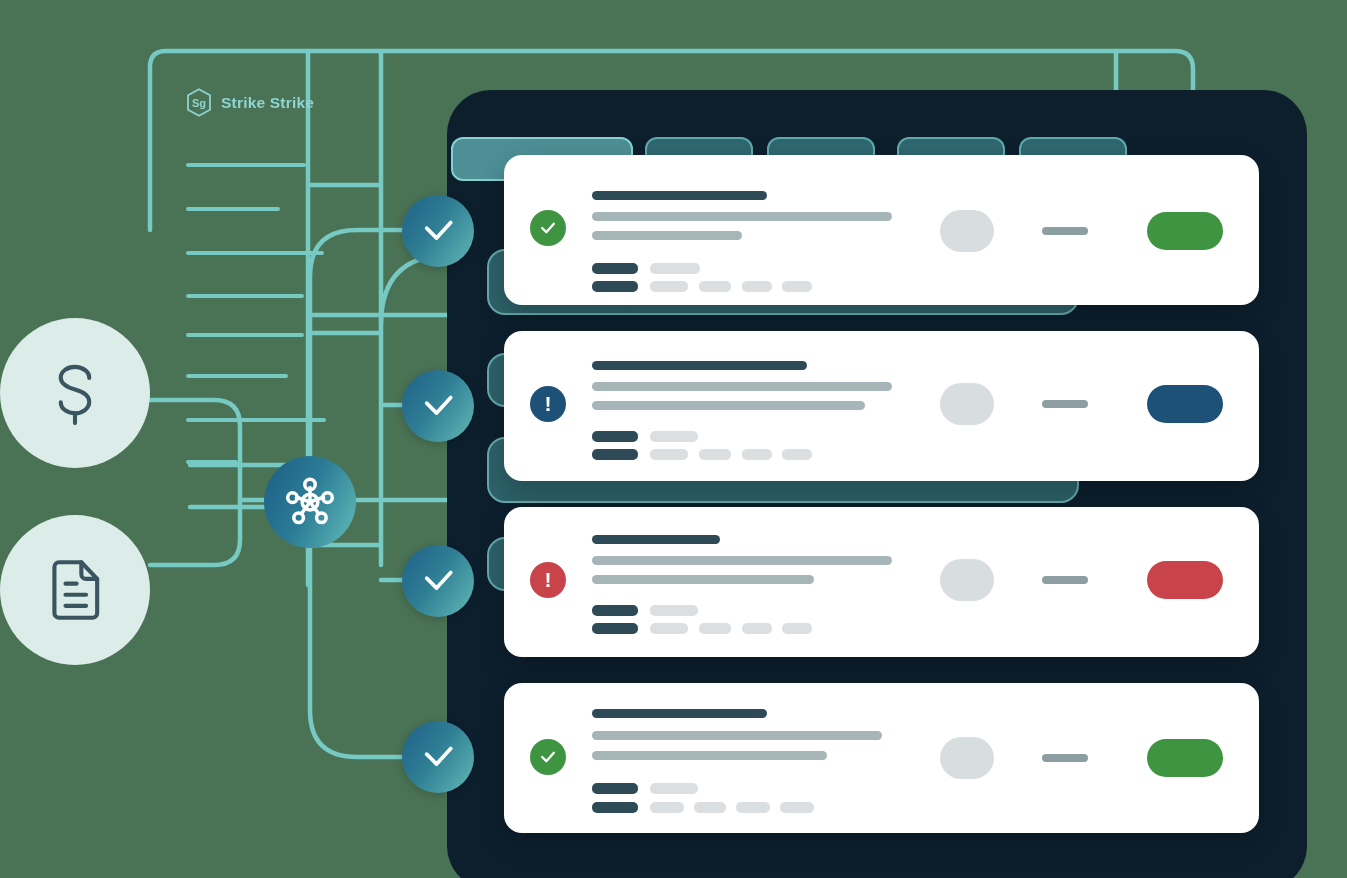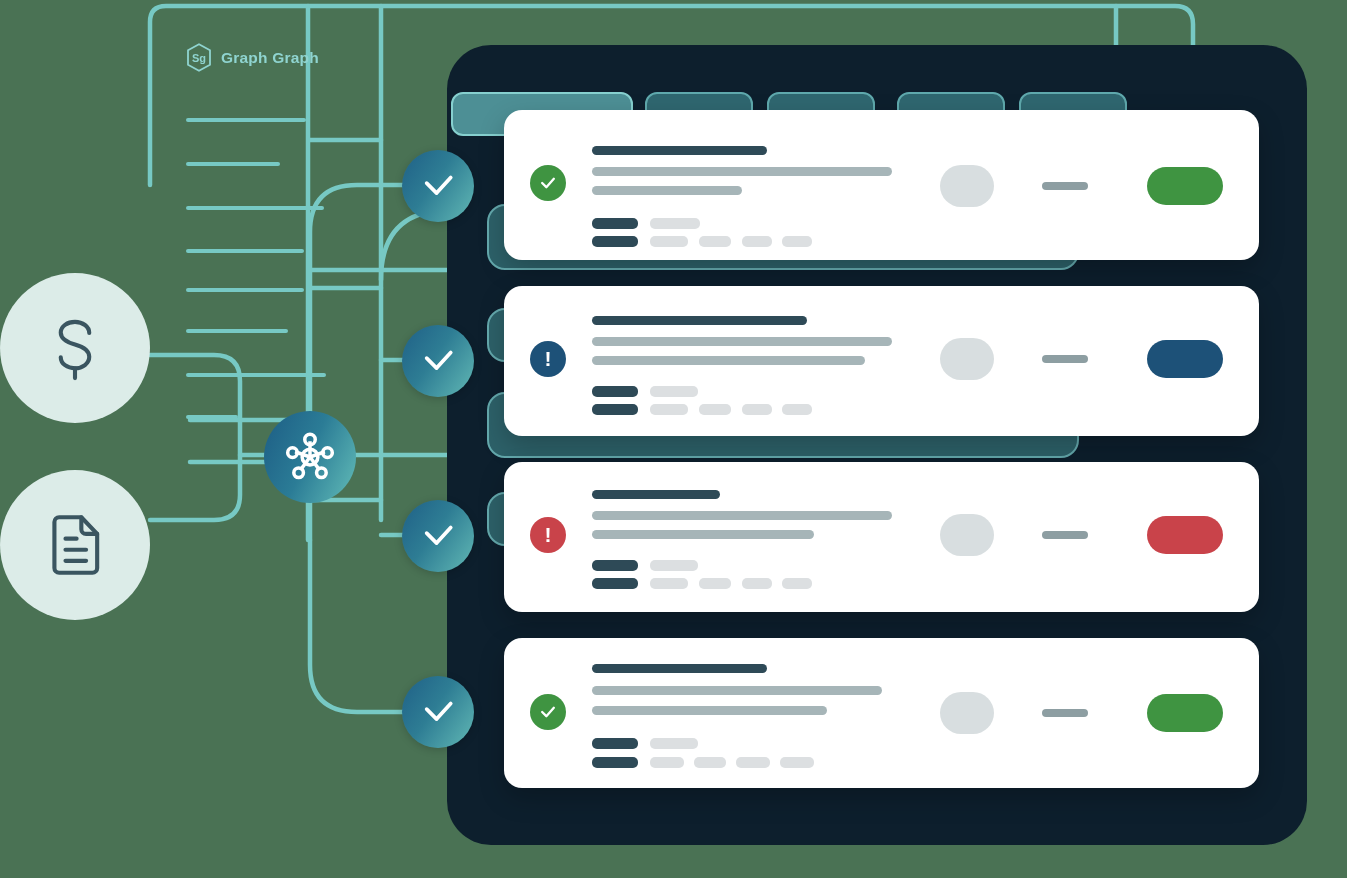--- a/index.html
+++ b/index.html
@@ -3,21 +3,21 @@
 <meta charset="utf-8">
 <style>
   * { box-sizing: border-box; margin: 0; padding: 0; }
   html, body {
     width: 1347px; height: 878px;
     overflow: hidden;
     font-family: "Liberation Sans", sans-serif;
   }
   body { background: #4a7254; position: relative; }
 
-  #stage { position: absolute; inset: 0; }
+  #stage { position: absolute; inset: 0; margin-top: 45px; }
 
   
   svg.traces { position: absolute; left: 0; top: 0; width: 1347px; height: 878px; }
 
   
   .dark-panel {
     position: absolute;
     left: 447px; top: 45px;
     width: 860px; height: 800px;
     background: #0d1f2d;
@@ -247,21 +247,21 @@
       <line x1="18" y1="27" x2="31" y2="27"></line>
       <line x1="18" y1="34" x2="31" y2="34"></line>
     </svg>
   </div>
 
   <div class="logo-wrap">
     <svg class="logo-mark" viewBox="0 0 26 29">
       <path d="M13 1.2 24 7.3v14.4L13 27.8 2 21.7V7.3z" fill="none" stroke="#8fd4d0" stroke-width="1.8"></path>
       <text x="13" y="19" text-anchor="middle" fill="#8fd4d0" font-size="11" font-weight="bold" font-family="Liberation Sans, sans-serif">Sg</text>
     </svg>
-    <span class="logo-text">Graph Graph</span>
+    <span class="logo-text">Strike Strike</span>
   </div>
 
   <div class="nav-line" style="left:186px; top:118px; width:120px;"></div>
   <div class="nav-line" style="left:186px; top:162px; width:94px;"></div>
   <div class="nav-line" style="left:186px; top:206px; width:138px;"></div>
   <div class="nav-line" style="left:186px; top:249px; width:118px;"></div>
   <div class="nav-line" style="left:186px; top:288px; width:118px;"></div>
   <div class="nav-line" style="left:186px; top:329px; width:102px;"></div>
   <div class="nav-line" style="left:186px; top:373px; width:140px;"></div>
   <div class="nav-line" style="left:186px; top:415px; width:52px;"></div>

